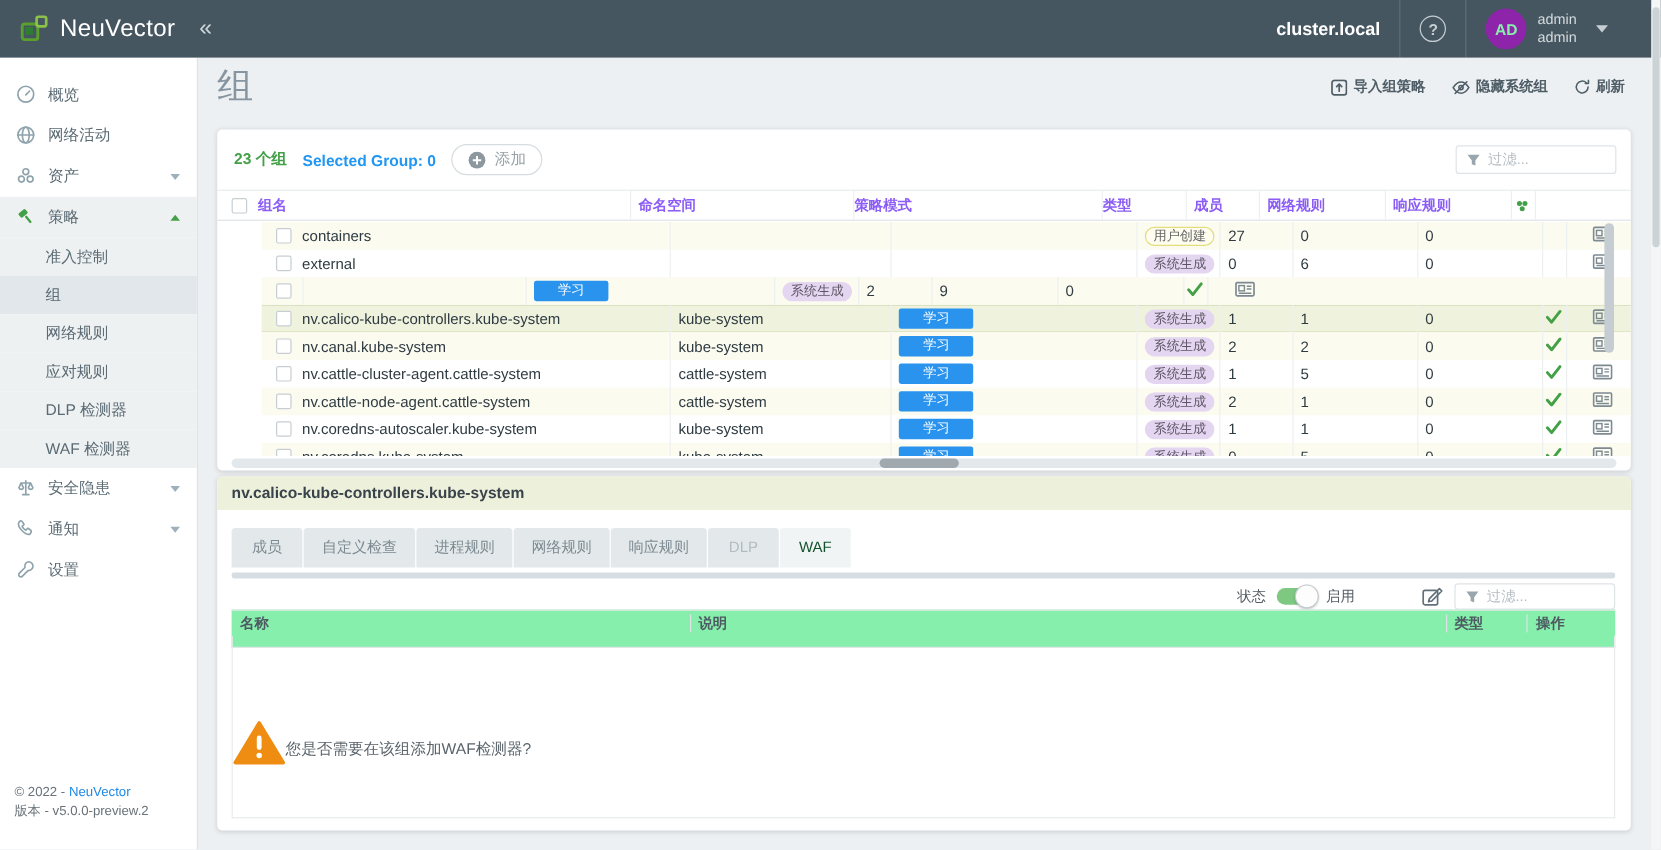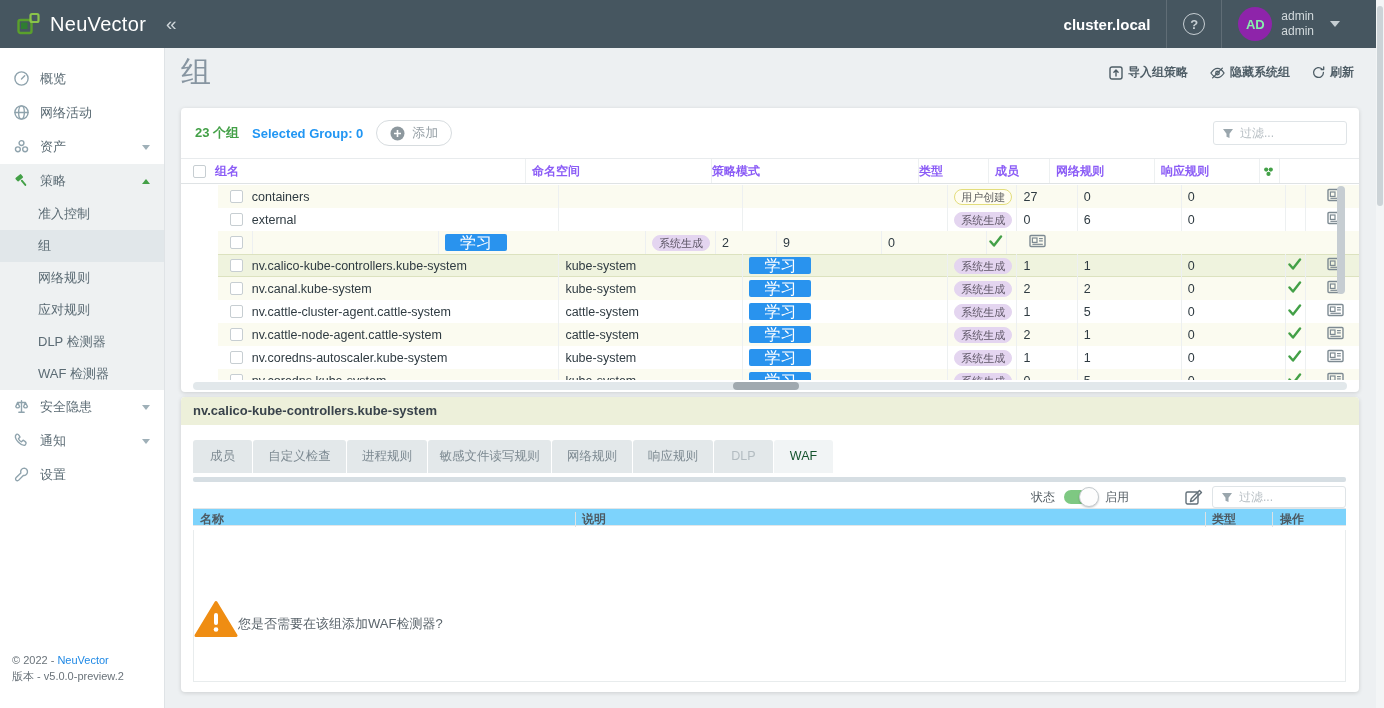--- a/index.html
+++ b/index.html
@@ -66,21 +66,21 @@
   .c0 { width:22px; padding-left:0; } .c1 { width:310px; padding-left:0; } .c2 { width:186px; }
   .c3 { width:207px; padding-left:0; } .c4 { width:70px; padding-left:0; } .c5 { width:61px; }
   .c6 { width:105px; } .c7 { width:105px; } .c8 { width:20px; padding-left:2px; } .c9 { width:55px; justify-content:center; }
   .bl { border-left:1px solid #edf0f1; }
   .grid-rows { position:absolute; top:77px; left:0; right:0; height:195px; overflow:hidden; }
   .grow { display:flex; padding-left:12px; height:23px; align-items:center; font-size:12.5px; color:#2f3b42; cursor:pointer;margin-left:37px; }
   .grow.cream { background:#fbfbf0; }
   .grow.selected { background:#eff3de; box-shadow:inset 0 1px 0 #dce2bf, inset 0 -1px 0 #dce2bf; }
   .cbx { width:13px; height:13px; border:1px solid #c7ced2; border-radius:2px; background:#fff; display:inline-block; }
   .mode-badge { width:62px; height:17px; line-height:17px; border-radius:2px; background:#2993ee; color:#fff;
-    font-size:16px; text-align:center; margin-left:6px; }
+    font-size:11px; text-align:center; margin-left:6px; }
   .type-badge { width:58px; height:16px; line-height:15px; border-radius:8px; font-size:11px; text-align:center; margin-left:6px; }
   .type-user { background:#fffdf0; border:1px solid #e3dd7c; color:#666; }
   .type-system { background:#e4d5f0; border:1px solid #e4d5f0; color:#5d5565; }
   .v-scroll { position:absolute; right:14px; top:78px; width:8px; height:193px; }
   .v-thumb { width:8px; height:108px; background:#c6cdd2; border-radius:4px; }
   .h-scroll { position:absolute; left:12px; right:12px; bottom:2px; height:8px; background:#e2e8eb; border-radius:4px; }
   .h-thumb { position:absolute; left:540px; width:66px; height:8px; background:#a0a9af; border-radius:4px; }
 
   
   #detail-panel { position:absolute; left:181px; top:397px; width:1178px; height:295px; background:#fff;
@@ -93,21 +93,21 @@
   .tab.active { background:#f1f4f5; color:#14532d; }
   .tab.muted { color:#b3bcc1; }
   .panel-bar { position:absolute; left:12px; right:13px; top:80px; height:5px; background:#d6dee3; border-radius:2px; }
   .panel-controls { position:absolute; top:88px; right:13px; height:24px; display:flex; align-items:center;
     gap:9px; font-size:12px; color:#555e64; }
   .toggle { position:relative; width:32px; height:14px; background:#7ec882; border-radius:7px; display:inline-block; cursor:pointer; }
   .knob { position:absolute; right:-3px; top:-3px; width:20px; height:20px; border-radius:50%; background:#fdfdfd;
     border:1px solid #c3c9cd; box-shadow:0 1px 2px rgba(0,0,0,.2); }
   .ctl-spacer { width:38px; }
   .p-filter { position:static; width:134px; height:22px; }
-  .waf-head { position:absolute; top:111px; left:12px; right:13px; height:18px; background:#7dd3fc;
+  .waf-head { position:absolute; top:111px; left:12px; right:13px; height:32px; background:#86efac;
     border-top:1px solid #e2e6e8; border-bottom:1px solid #e2e6e8; font-size:12px; font-weight:bold; color:#4d5a62; }
   .waf-head span.whl { position:absolute; top:0; line-height:20px; }
   .wsep { position:absolute; top:3px; width:1px; height:15px; background:#dde2e4; }
   .waf-body { position:absolute; top:133px; left:12px; right:13px; bottom:10px; border:1px solid #e8eced;
     border-top:none; display:flex; flex-direction:row; align-items:center; padding-top:26px; }
   .warn-text { margin-top:11px; font-size:13px; color:#5a646b; }
 
   
   #footer { position:absolute; left:12px; top:652px; font-size:11px; color:#6a737a; line-height:16px; z-index:3; }
   #footer .nv-link { color:#1e88e5; cursor:pointer; }
@@ -575,21 +575,20 @@
         <div class="h-thumb"></div>
       </div>
   </section>
 
   <section id="detail-panel">
     <div class="panel-title">nv.calico-kube-controllers.kube-system</div>
     <div class="tabs" id="detail-tabs">
         <div class="tab" style="width: 59px;">成员</div>
         <div class="tab" style="width: 93px;">自定义检查</div>
         <div class="tab" style="width: 80px;">进程规则</div>
-        <div class="tab" style="width: 123px;">敏感文件读写规则</div>
         <div class="tab" style="width: 80px;">网络规则</div>
         <div class="tab" style="width: 80px;">响应规则</div>
         <div class="tab muted" style="width: 59px;">DLP</div>
         <div class="tab active" style="width: 59px;">WAF</div>
       </div>
     <div class="panel-bar"></div>
     <div class="panel-controls">
       <span>状态</span>
       <span class="toggle">
           <span class="knob"></span>

